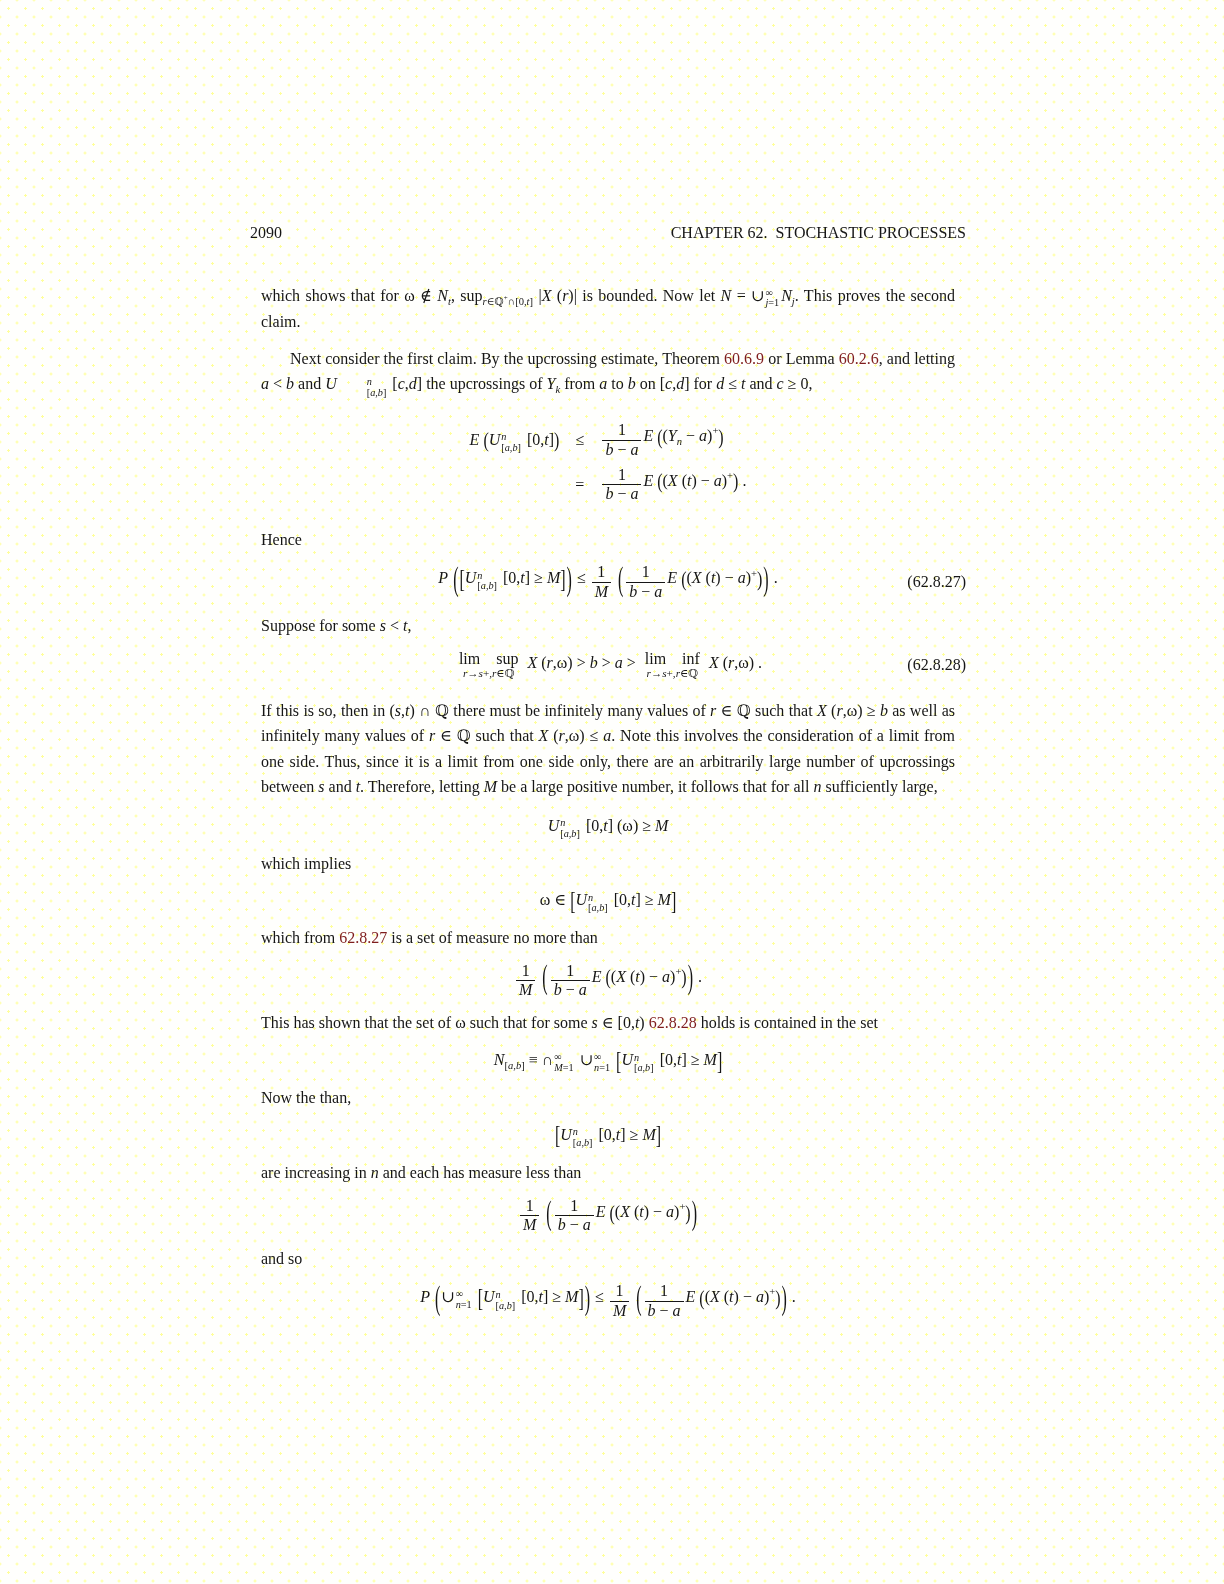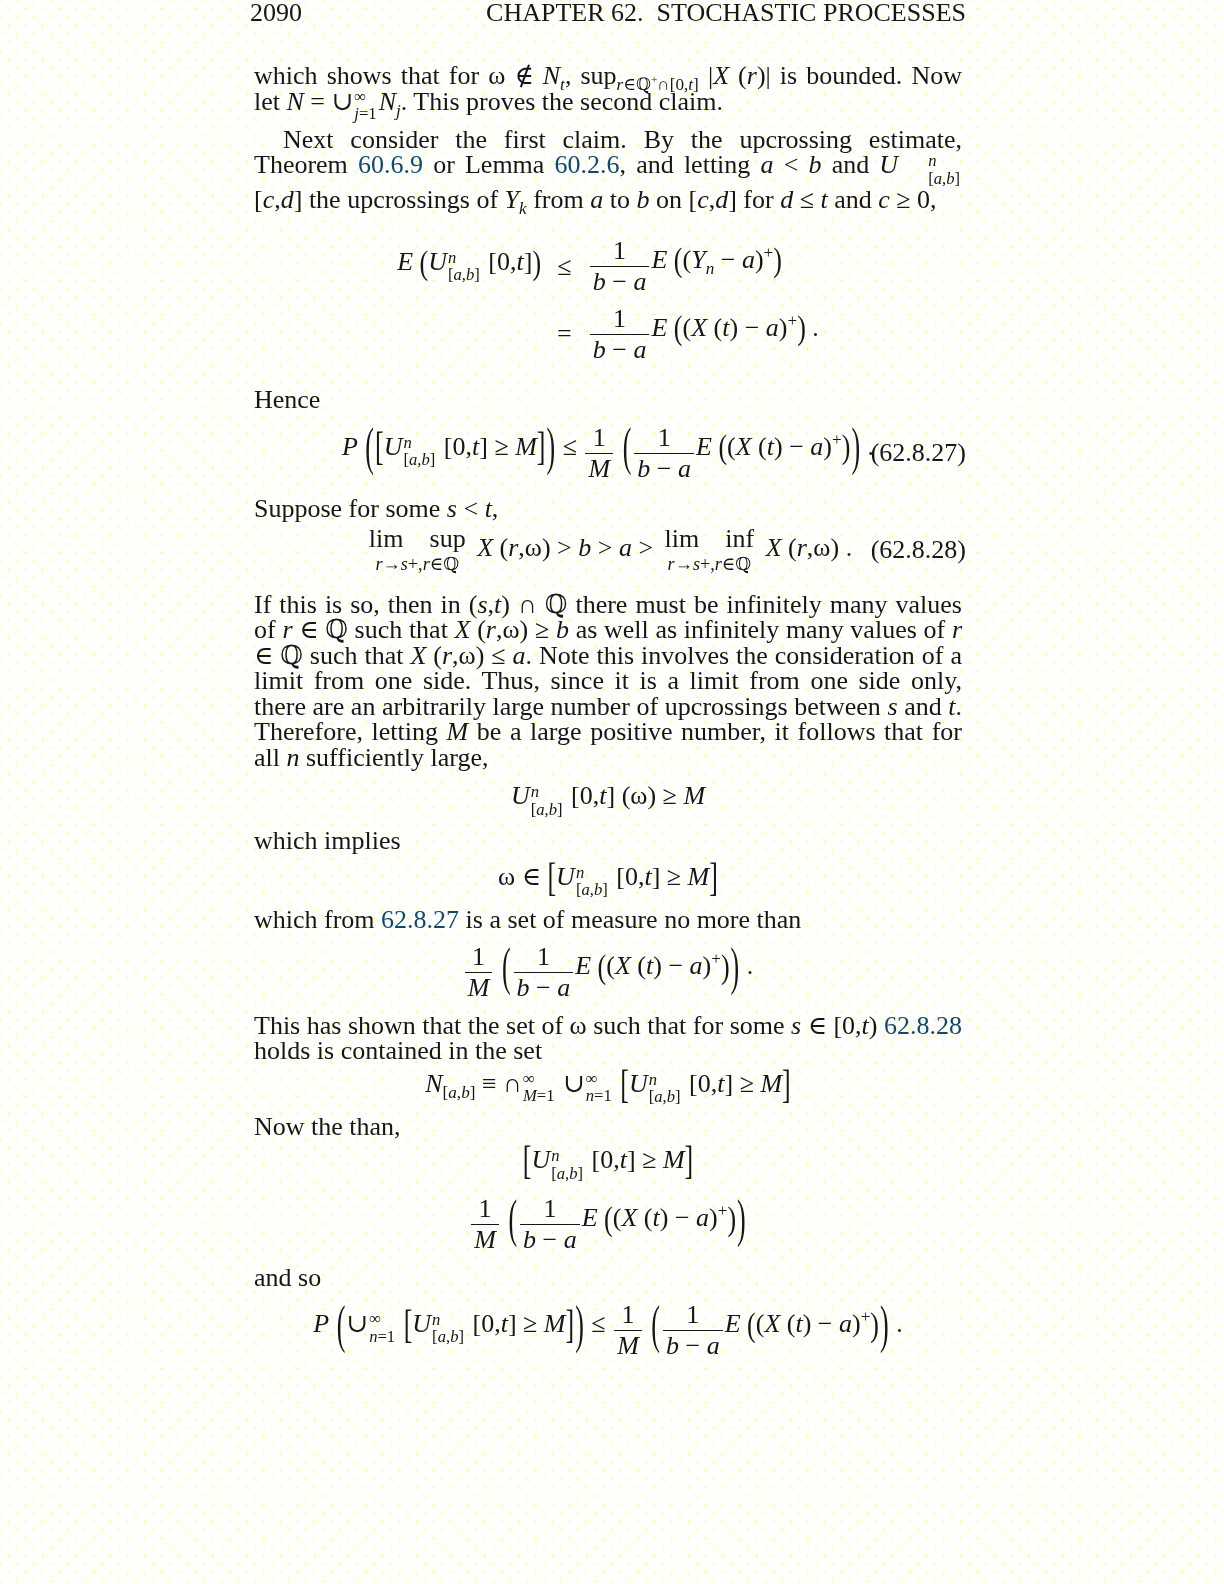--- a/index.html
+++ b/index.html
@@ -8,25 +8,25 @@
     background-color:#fffffd;
     background-image:
       radial-gradient(circle, #ffff9c 1.2px, rgba(255,255,255,0) 1.4px),
       radial-gradient(circle, #ffff9c 1.2px, rgba(255,255,255,0) 1.4px);
     background-size:17px 17px, 17px 17px;
     background-position:0 0, 8.5px 8.5px;
     font-family:"Liberation Serif","DejaVu Serif",serif;
     color:#161616;
     -webkit-font-smoothing:antialiased;
   }
-  .sheet { width:716px; margin-left:250px; font-size:26px; line-height:25.5px; }
+  .sheet { width:716px; margin-left:250px; padding-top:220px; font-size:16px; line-height:25.5px; }
   .hdr { display:flex; justify-content:space-between; align-items:baseline; margin-bottom:37px; }
-  p { margin:4px; text-align:justify; }
+  p { margin:11px; text-align:justify; }
   .ind { text-indent:29px; }
-  .lk { color:#0c4a6e; cursor:pointer; }
+  .lk { color:#7f1d1d; cursor:pointer; }
   i { font-style:italic; }
   sub, sup { font-size:0.66em; line-height:0; }
 
   
   .disp { text-align:center; position:relative; margin:14px 0; }
   .tag { position:absolute; right:0; top:50%; transform:translateY(-50%); }
 
   
   table.align { margin:0 auto; border-collapse:separate; border-spacing:0 7px; }
   table.align td { padding:0; }
@@ -115,20 +115,21 @@
   <div class="disp" style="margin:10px 0 10px 0;"><span class="fr"><span class="nu">1</span><span class="de"><i>M</i></span></span> <span class="d b">(</span><span class="fr"><span class="nu">1</span><span class="de"><i>b</i> − <i>a</i></span></span><i>E</i> <span class="d m">(</span>(<i>X</i> (<i>t</i>) − <i>a</i>)<sup>+</sup><span class="d m">)</span><span class="d b">)</span> .</div>
 
   <p>This has shown that the set of ω such that for some <i>s</i> ∈ [0,<i>t</i>) <span class="lk">62.8.28</span> holds is contained in the set</p>
 
   <div class="disp" style="margin:6px 0 8px 0;"><i>N</i><sub>[<i>a</i>,<i>b</i>]</sub> ≡ ∩<span class="ss sm"><span class="t">∞</span><span class="b"><i>M</i>=1</span></span> ∪<span class="ss sm"><span class="t">∞</span><span class="b"><i>n</i>=1</span></span> <span class="d t">[</span><i>U</i><span class="ss"><span class="t"><i>n</i></span><span class="b">[<i>a</i>,<i>b</i>]</span></span> [0,<i>t</i>] ≥ <i>M</i><span class="d t">]</span></div>
 
   <p>Now the than,</p>
 
   <div class="disp" style="margin:8px 0 8px 0;"><span class="d t">[</span><i>U</i><span class="ss"><span class="t"><i>n</i></span><span class="b">[<i>a</i>,<i>b</i>]</span></span> [0,<i>t</i>] ≥ <i>M</i><span class="d t">]</span></div>
 
+  <p>are increasing in <i>n</i> and each has measure less than</p>
 
   <div class="disp" style="margin:12px 0 10px 0;"><span class="fr"><span class="nu">1</span><span class="de"><i>M</i></span></span> <span class="d b">(</span><span class="fr"><span class="nu">1</span><span class="de"><i>b</i> − <i>a</i></span></span><i>E</i> <span class="d m">(</span>(<i>X</i> (<i>t</i>) − <i>a</i>)<sup>+</sup><span class="d m">)</span><span class="d b">)</span></div>
 
   <p>and so</p>
 
   <div class="disp" style="margin:10px 0 0 0;"><i>P</i> <span class="d b">(</span>∪<span class="ss sm"><span class="t">∞</span><span class="b"><i>n</i>=1</span></span> <span class="d t">[</span><i>U</i><span class="ss"><span class="t"><i>n</i></span><span class="b">[<i>a</i>,<i>b</i>]</span></span> [0,<i>t</i>] ≥ <i>M</i><span class="d t">]</span><span class="d b">)</span> ≤ <span class="fr"><span class="nu">1</span><span class="de"><i>M</i></span></span> <span class="d b">(</span><span class="fr"><span class="nu">1</span><span class="de"><i>b</i> − <i>a</i></span></span><i>E</i> <span class="d m">(</span>(<i>X</i> (<i>t</i>) − <i>a</i>)<sup>+</sup><span class="d m">)</span><span class="d b">)</span> .</div>
 
 </div>
 
 </body></html>

